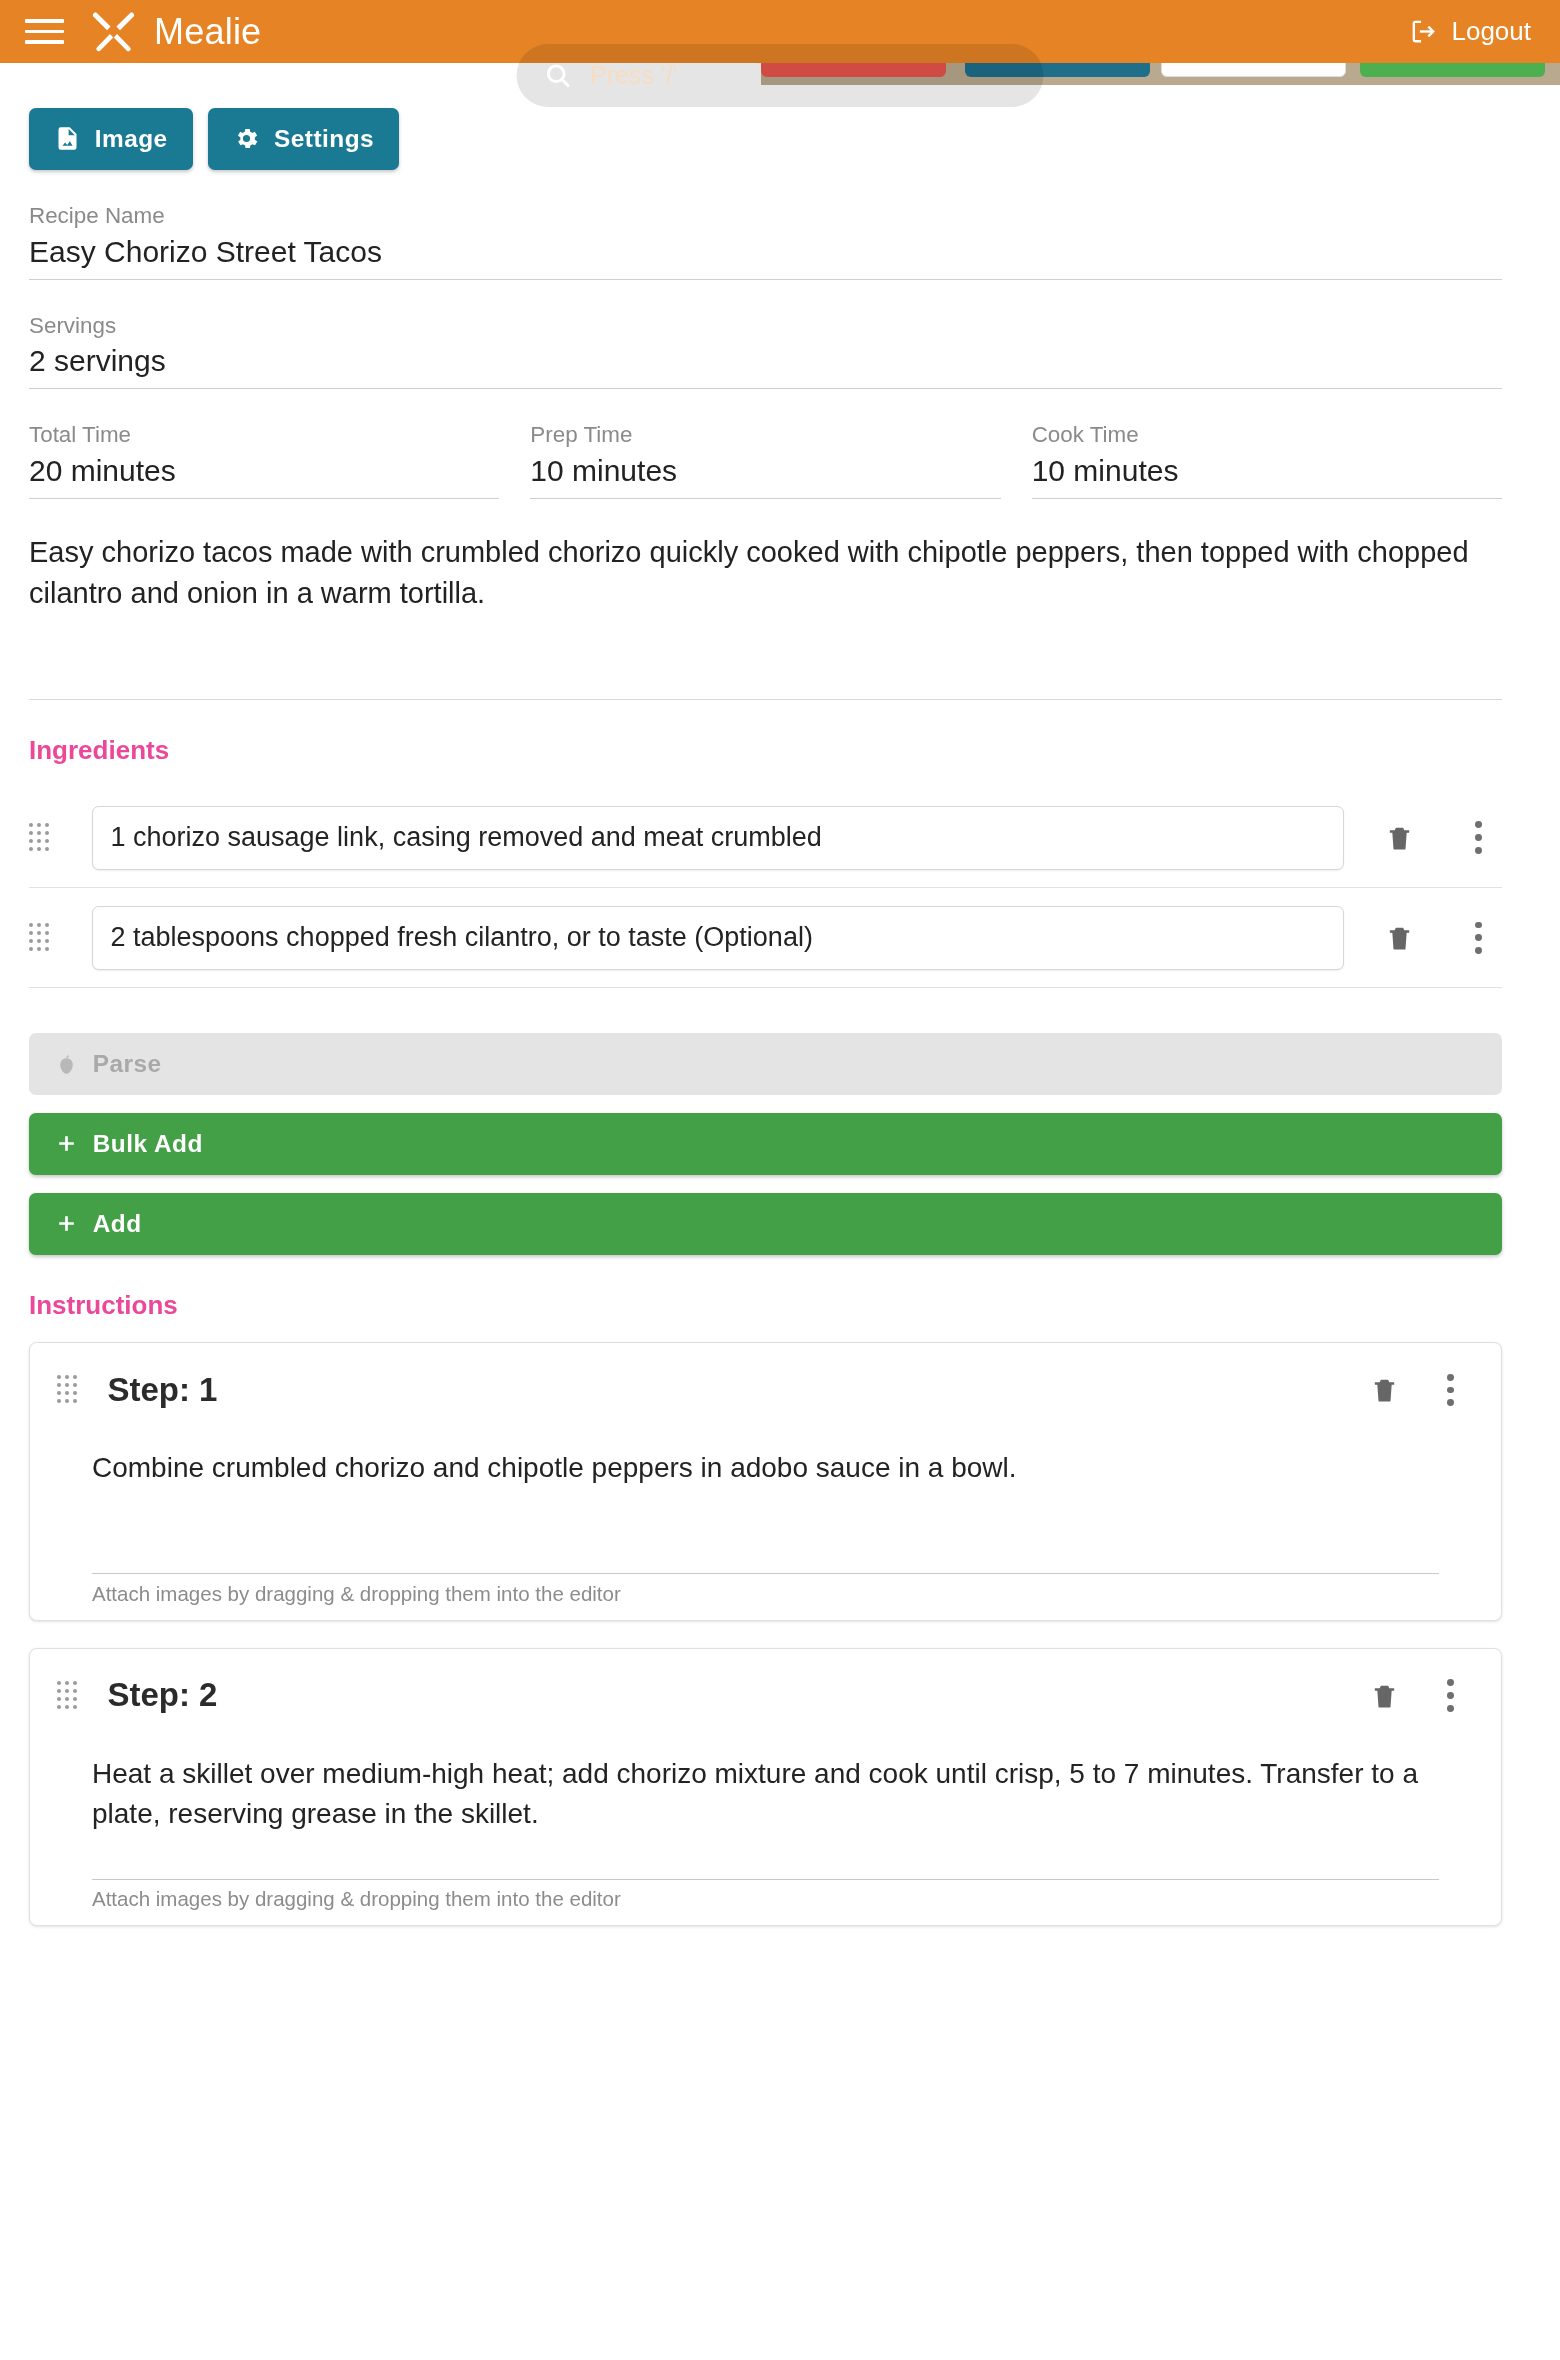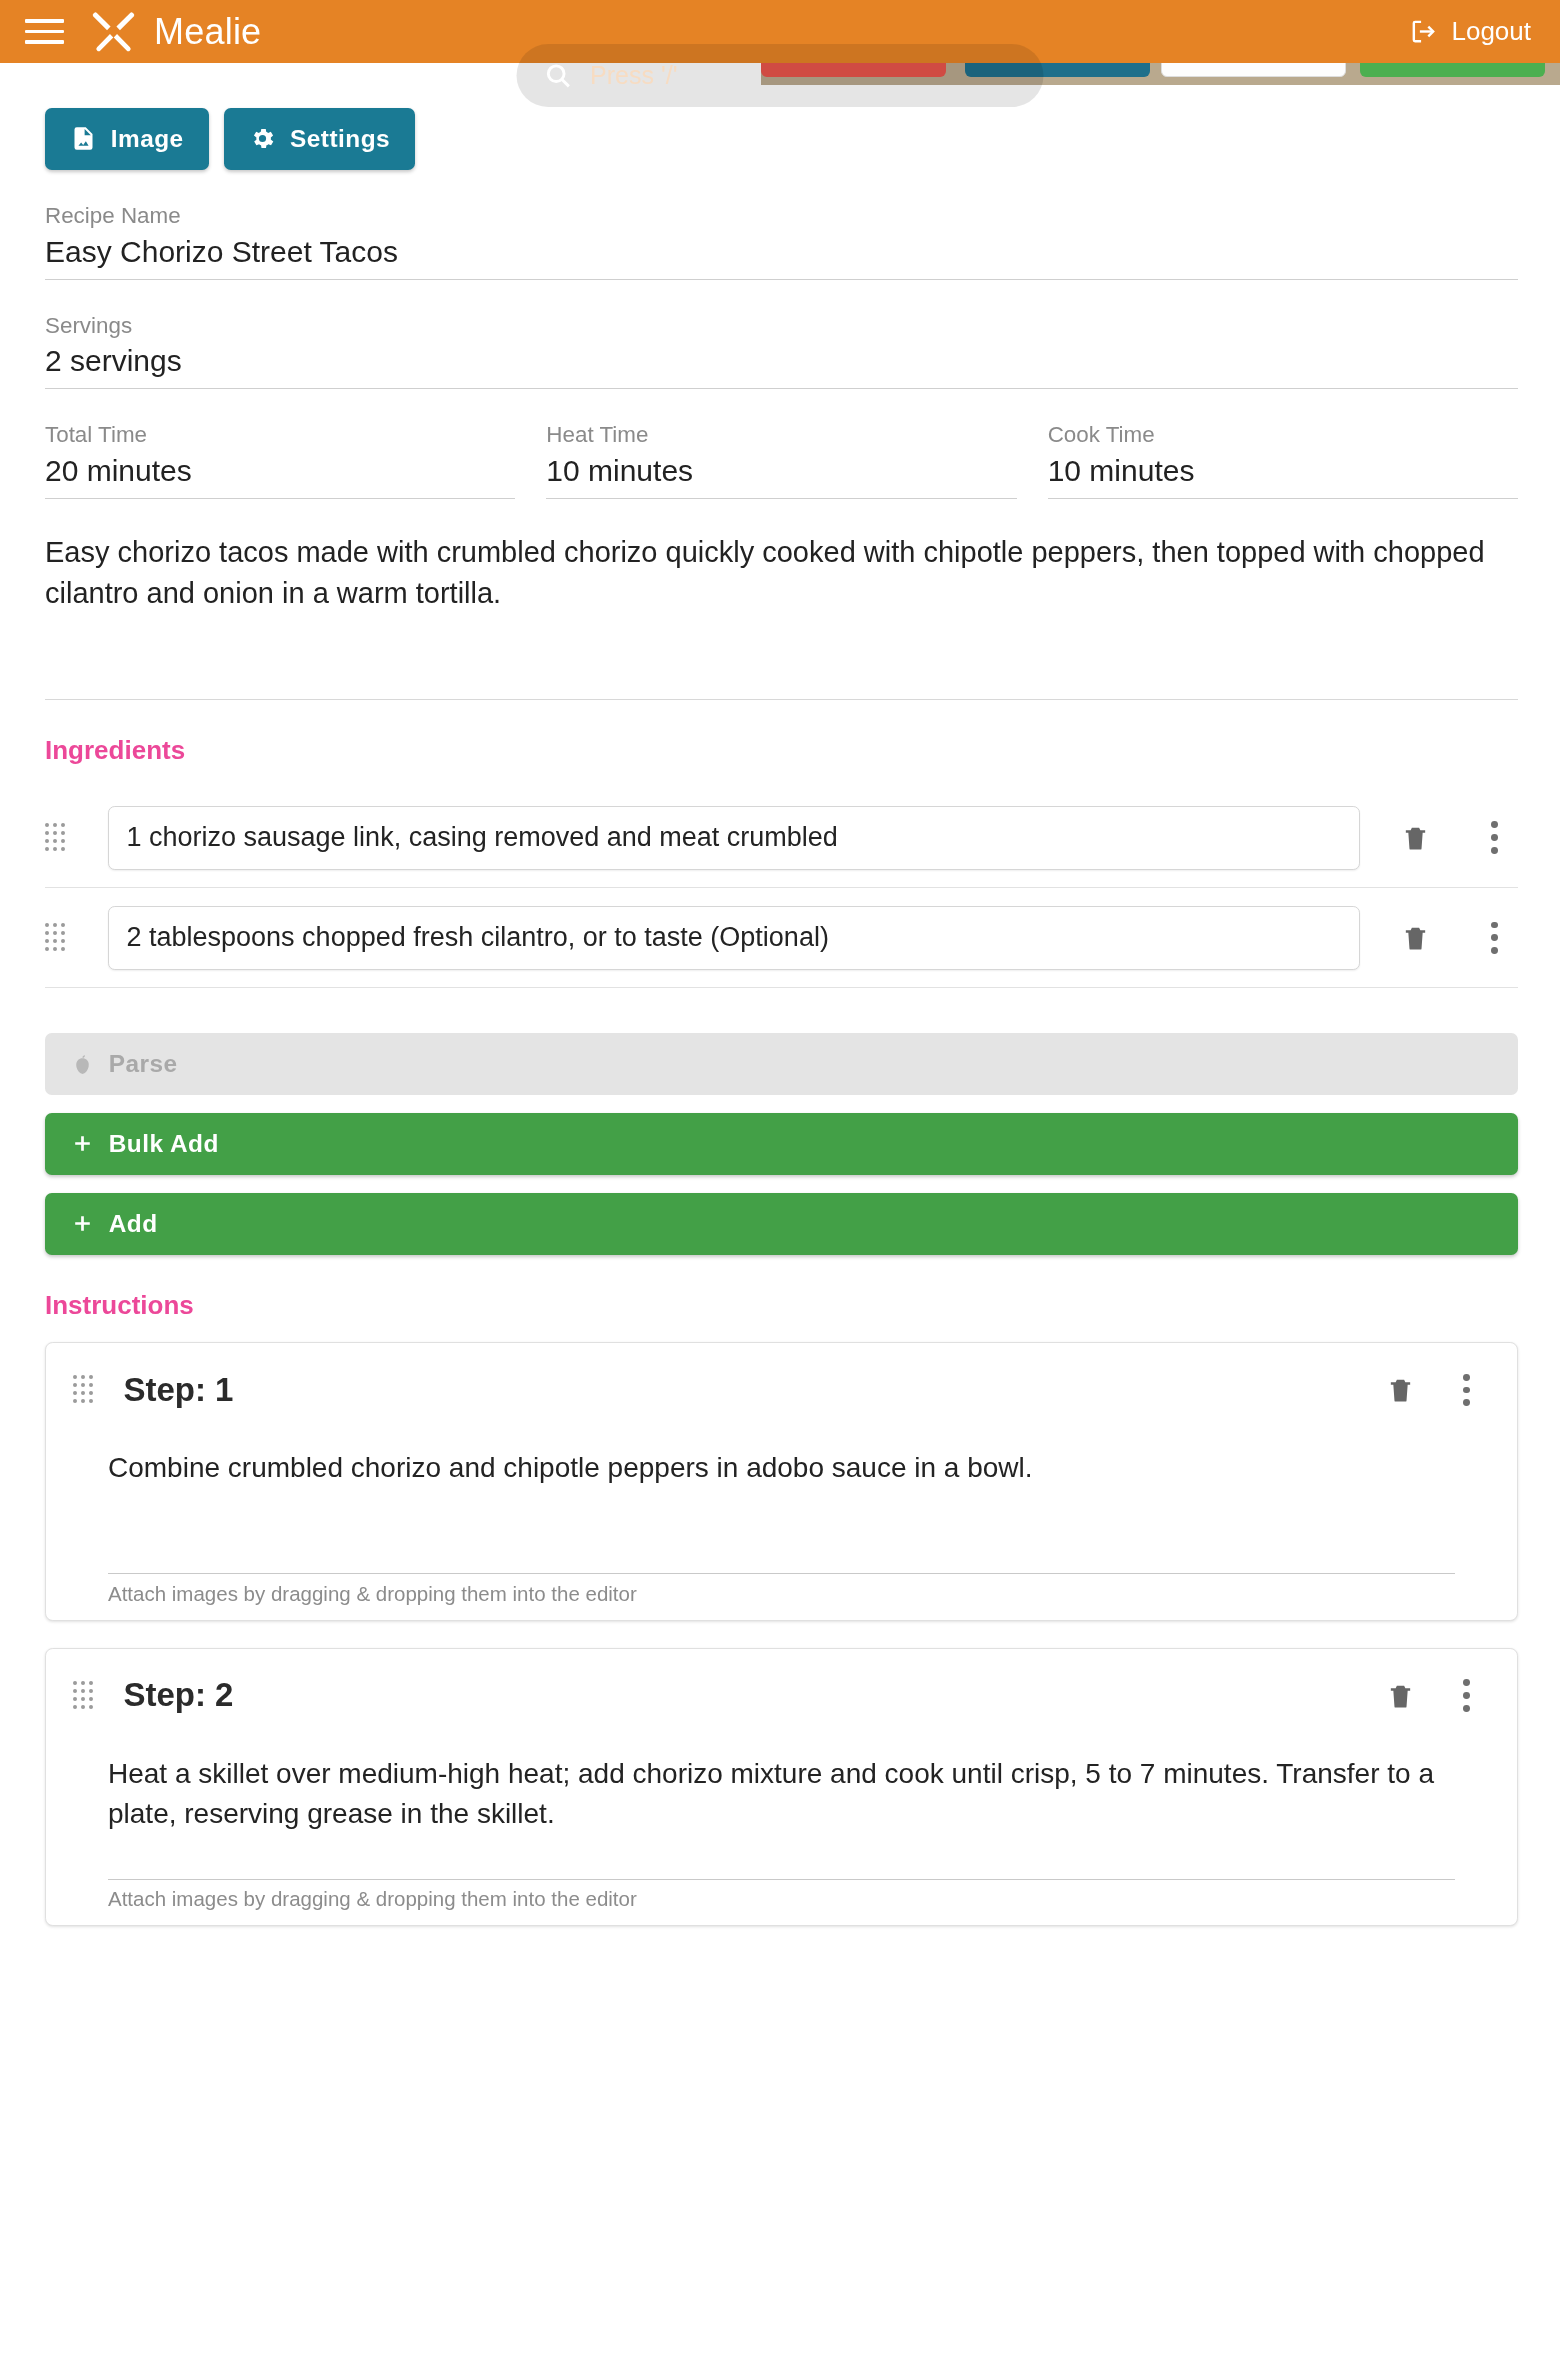--- a/index.html
+++ b/index.html
@@ -100,21 +100,20 @@
   }
   .chip1 { left: 761px; width: 185px; background: #e8544b; }
   .chip2 { left: 965px; width: 185px; background: #1f6f8b; }
   .chip3 { left: 1161px; width: 185px; background: #fdfdfd; border: 1px solid #ddd; }
   .chip4 { left: 1360px; width: 185px; background: #4caf50; }
 
   
   .page {
     width: 1531px;
     padding: 0 29px 39px 29px;
-    margin-left: 16px;
   }
 
   
   .btn-row {
     display: flex;
     gap: 15.6px;
     padding-top: 23.4px;
   }
   .btn {
     display: inline-flex;
@@ -347,21 +346,21 @@
     <div class="field-label">Servings</div>
     <div class="field-value">2 servings</div>
   </div>
 
   <div class="field-row">
     <div class="field">
       <div class="field-label">Total Time</div>
       <div class="field-value">20 minutes</div>
     </div>
     <div class="field">
-      <div class="field-label">Heat Time</div>
+      <div class="field-label">Prep Time</div>
       <div class="field-value">10 minutes</div>
     </div>
     <div class="field">
       <div class="field-label">Cook Time</div>
       <div class="field-value">10 minutes</div>
     </div>
   </div>
 
   <div class="field">
     <div class="desc-text">Easy chorizo tacos made with crumbled chorizo quickly cooked with chipotle peppers, then topped with chopped cilantro and onion in a warm tortilla.</div>

